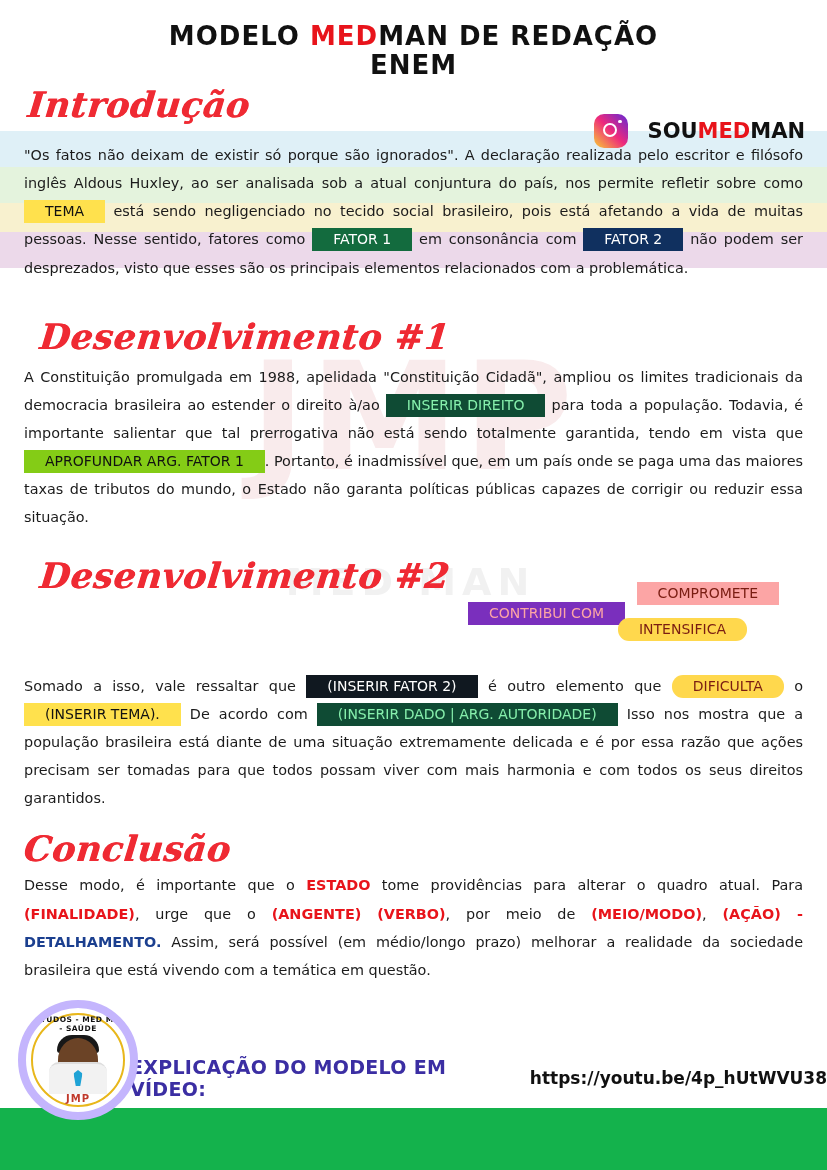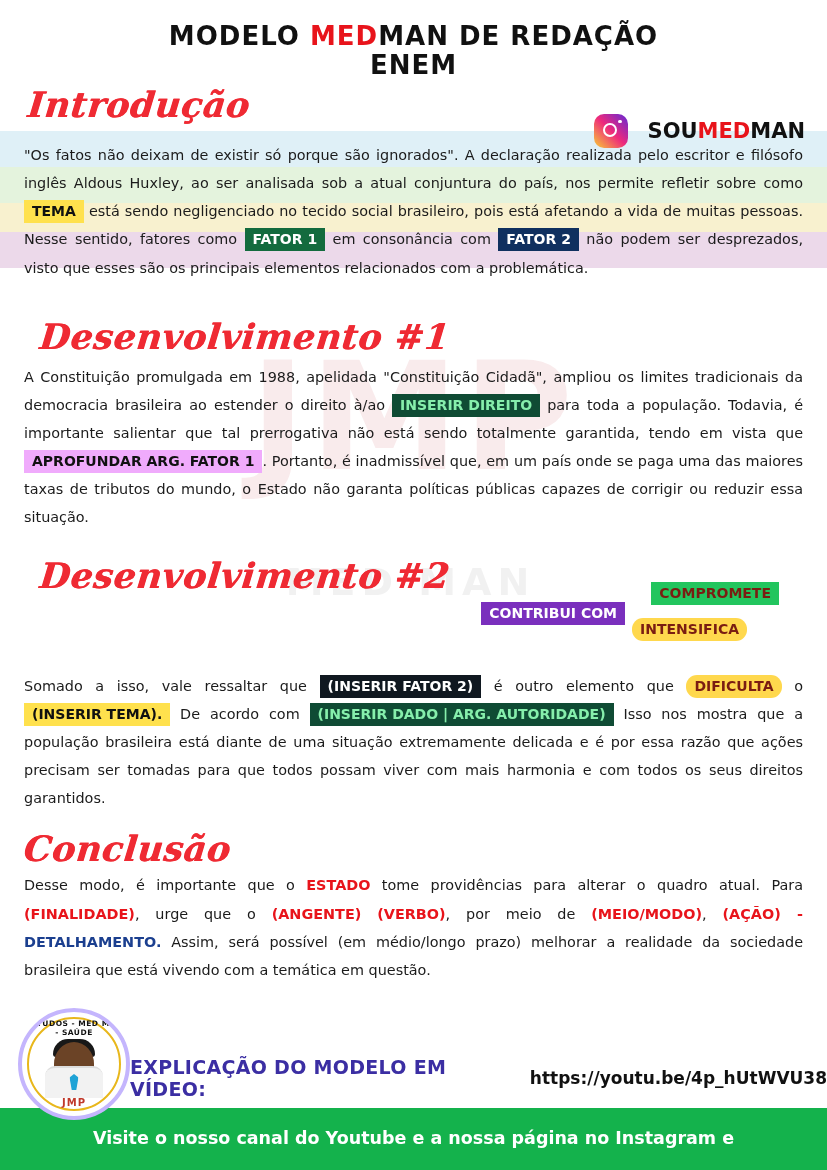--- a/index.html
+++ b/index.html
@@ -143,36 +143,36 @@
        #e4f3dd 22%, #e4f3dd 44%,
        #f8f1cf 44%, #f8f1cf 62%,
        #ecd9ea 62%, #ecd9ea 84%,
        #ffffff 84%, #ffffff 100%);
   }
   .intro-block p { margin: 0; }
 
   
   .chip {
     display: inline-block;
-    font-weight: bold;
-    padding: 2px 8px;
+    font-weight: normal;
+    padding: 2px 21px;
     font-size: 14px;
     line-height: 1.35;
     white-space: nowrap;
     vertical-align: baseline;
   }
   .chip-yellow { background:#ffe14d; color:#111; }
   .chip-green  { background:#136b3e; color:#ffffff; }
   .chip-navy   { background:#10305f; color:#ffffff; }
   .chip-darkgreen { background:#0f4b34; color:#86efac; }
   .chip-black  { background:#101820; color:#ffffff; }
-  .chip-purple { background:#7a2fbd; color:#ffffff;margin-left:12px; }
-  .chip-orange { background:#22c55e; color:#7a1d12; }
+  .chip-purple { background:#7a2fbd; color:#fca5a5;margin-left:12px; }
+  .chip-orange { background:#fca5a5; color:#7a1d12; }
   .chip-yellow2{ background:#ffd84d; color:#7a1d12;border-radius:11px; }
-  .chip-gold   { background:#f0abfc; color:#111; }
+  .chip-gold   { background:#84cc16; color:#111; }
 
   
   .d2-float {
     position: relative;
     height: 70px;
     margin: 0 24px;
   }
   .f-contribui {
     position:absolute; right: 178px; top: 6px;
   }
@@ -230,21 +230,21 @@
     box-sizing: border-box;
   }
   .logo {
     position:absolute;
     left: 18px;
     bottom: 50px;
     width: 104px;
     height: 104px;
     border-radius: 50%;
     background: #ffffff;
-    border: 4px solid #c4b5fd;
+    border: 8px solid #c4b5fd;
     overflow:hidden;
     z-index: 6;
   }
   .logo-ring {
     position:absolute; inset:5px;
     border-radius:50%;
     border: 2px solid #e8b71b;
     box-sizing:border-box;
   }
   .logo-arc {
@@ -357,16 +357,15 @@
     <div class="logo-ring"></div>
     <div class="logo-arc">ESTUDOS - MED MAN - SAÚDE</div>
     <div class="logo-hair"></div>
     <div class="logo-face"></div>
     <div class="logo-coat"></div>
     <div class="logo-tie"></div>
     <div class="logo-arc2">JMP</div>
   </div>
 
   <div class="footer-bar">
-    <span>Visite o nosso canal do Youtube e a nossa página no Instagram e</span>
   </div>
 
 </div>
 
 </body></html>

